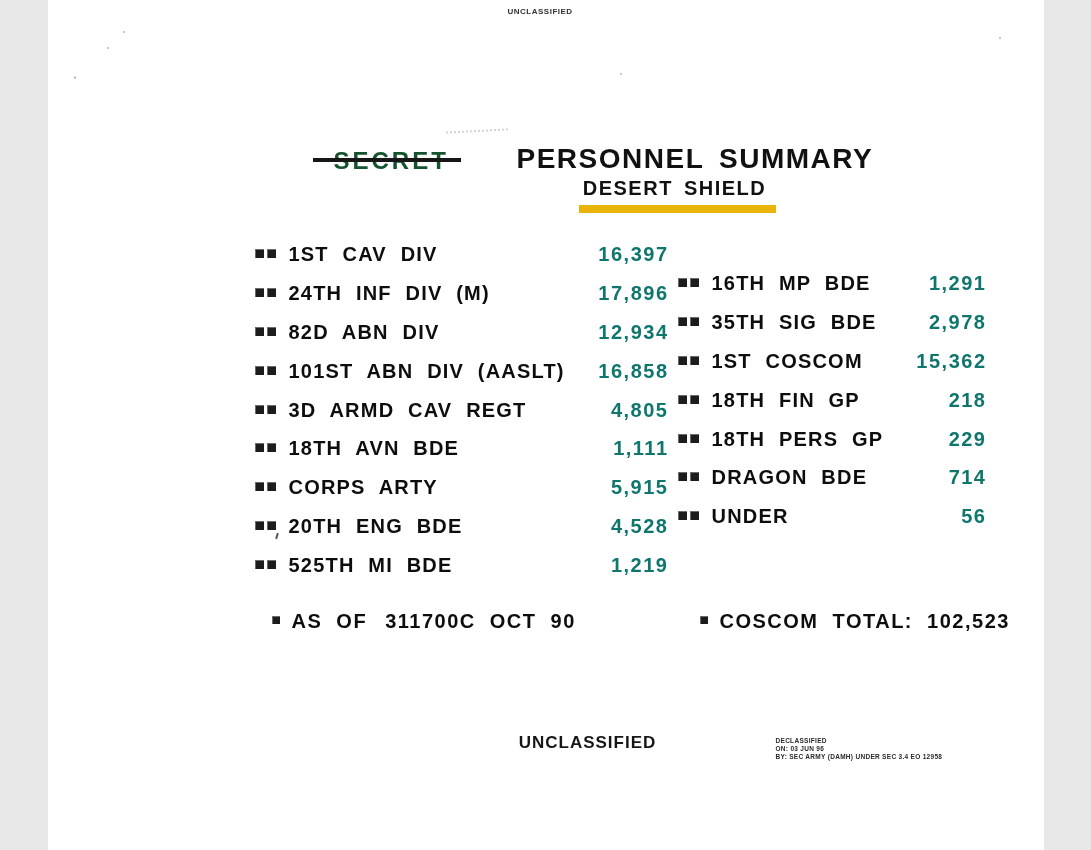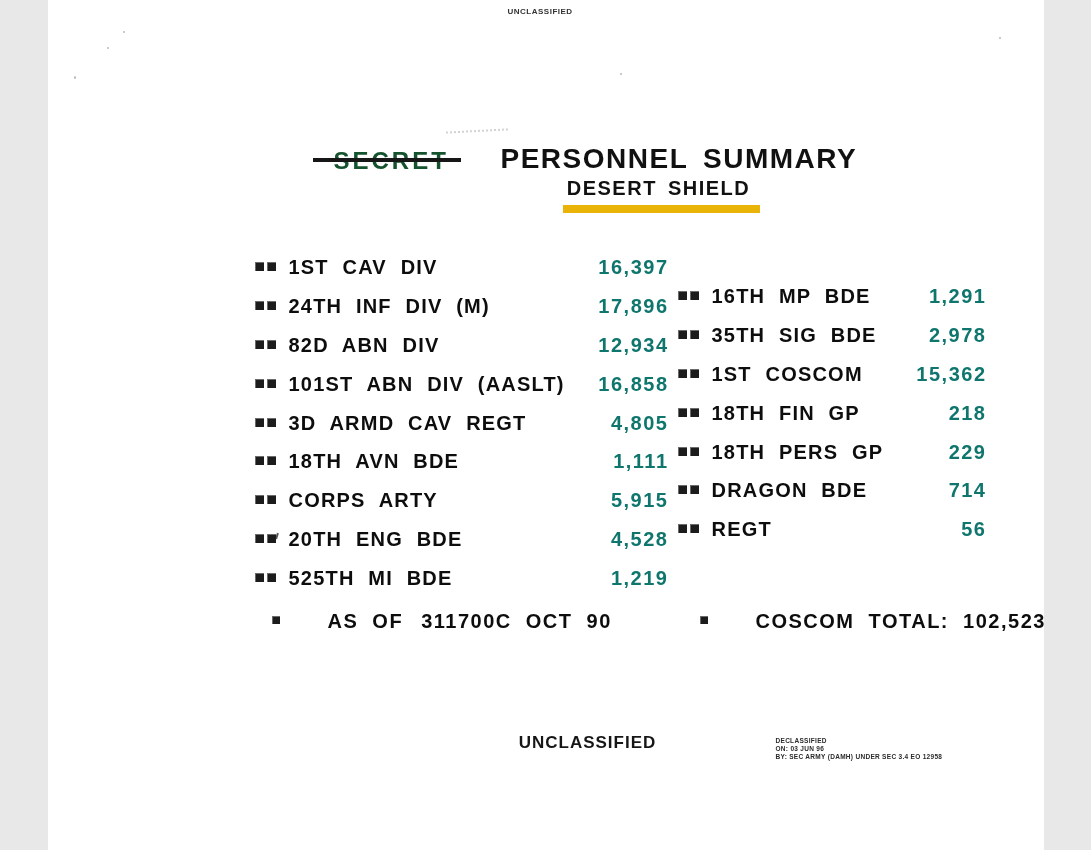--- a/index.html
+++ b/index.html
@@ -23,58 +23,58 @@
   .secret {
     position:absolute; top:147px; left:286px;
     font-size:24px; font-weight:bold; letter-spacing:3px; color:#14532d;
   }
   .secret::after {
     content:""; position:absolute;
     left:-21px; right:-12px; top:11px; height:4px;
     background:#161616;
   }
   .header-center {
-    position:absolute; top:143px; left:453px; width:322px;
+    position:absolute; top:143px; left:469px; width:322px;
     text-align:center;
   }
   .doc-title {
     font-size:28px; font-weight:bold; letter-spacing:1.5px;
     word-spacing:6px; color:#111; white-space:nowrap;
   }
   .doc-subtitle {
     display:inline-block; margin-top:2px;
     font-size:20px; font-weight:bold; letter-spacing:1.5px; word-spacing:4px;
     color:#111;
     border-bottom:8px solid #eab308;
     padding:0 10px 5px 4px;
   }
 
   
-  .col { position:absolute; top:256px; }
+  .col { position:absolute; top:243px; }
   .col-left  { left:207px; width:414px; }
   .col-right { left:630px; width:309px;margin-top:29px; }
   .row { display:flex; align-items:flex-start; height:38.9px; }
   .bullets { display:inline-flex; gap:3px; margin-top:6px; flex:0 0 34px; }
   .bullets i, .bullet-single i {
     width:9px; height:9px; background:#1c1c1c; display:inline-block;
     box-shadow:inset 1px 1px 0 rgba(255,255,255,0.35);
   }
   .row .label {
     flex:1;
     font-size:20px; font-weight:bold;
     letter-spacing:1.2px; word-spacing:7px;
     white-space:nowrap; color:#0d0d0d;
   }
   .row .value {
     font-size:20px; font-weight:bold; letter-spacing:1.5px;
     white-space:nowrap; text-align:right; color:#0f766e;
   }
 
   
-  .footer-item { position:absolute; top:610px; display:flex; align-items:flex-start;gap:36px; }
+  .footer-item { position:absolute; top:610px; display:flex; align-items:flex-start; }
   .footer-left  { left:224px; }
   .footer-right { left:652px; }
   .bullet-single { display:inline-flex; margin-top:6px; margin-right:12px; }
   .bullet-single i { width:8px; height:8px; }
   .footer-text {
     font-size:20px; font-weight:bold; letter-spacing:1.5px; word-spacing:7px;
     white-space:nowrap; color:#0d0d0d;
   }
   .footer-text .gap { display:inline-block; width:18px; }
 
@@ -245,21 +245,21 @@
           <i></i>
         </span>
       <span class="label">DRAGON BDE</span>
       <span class="value">714</span>
     </div>
     <div class="row">
       <span class="bullets">
           <i></i>
           <i></i>
         </span>
-      <span class="label">REGT</span>
+      <span class="label">UNDER</span>
       <span class="value">56</span>
     </div>
   </div>
 
   <div class="footer-item footer-left">
     <span class="bullet-single">
         <i></i>
       </span>
     <span class="footer-text">
       <span>AS OF</span><span class="gap"></span><span>311700C OCT 90</span>

